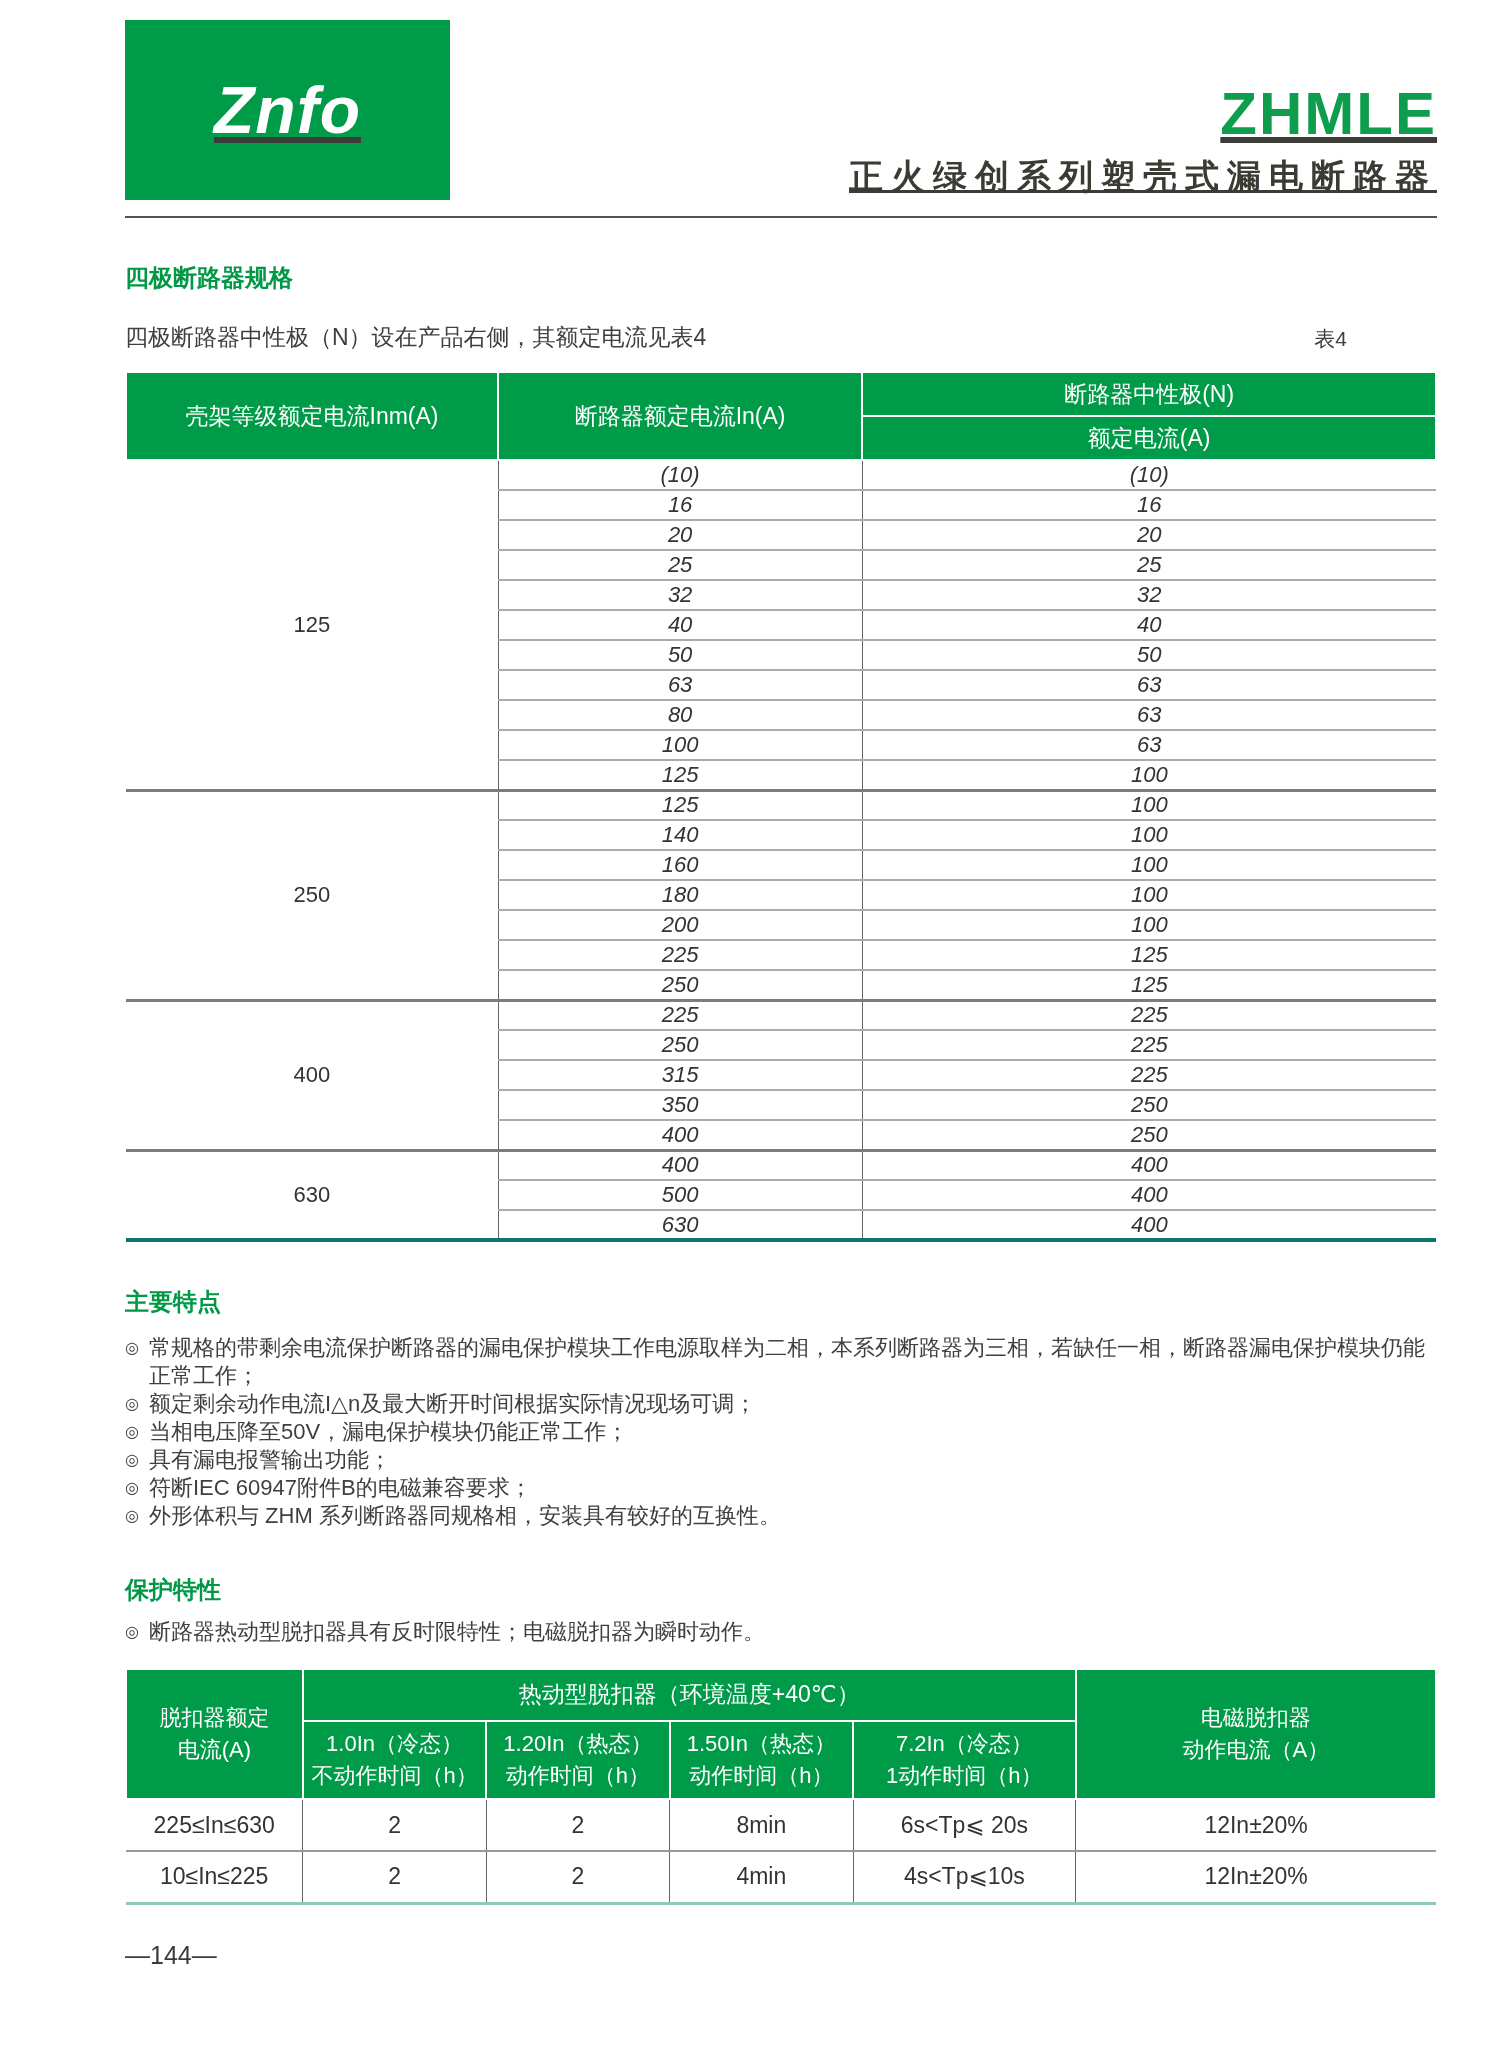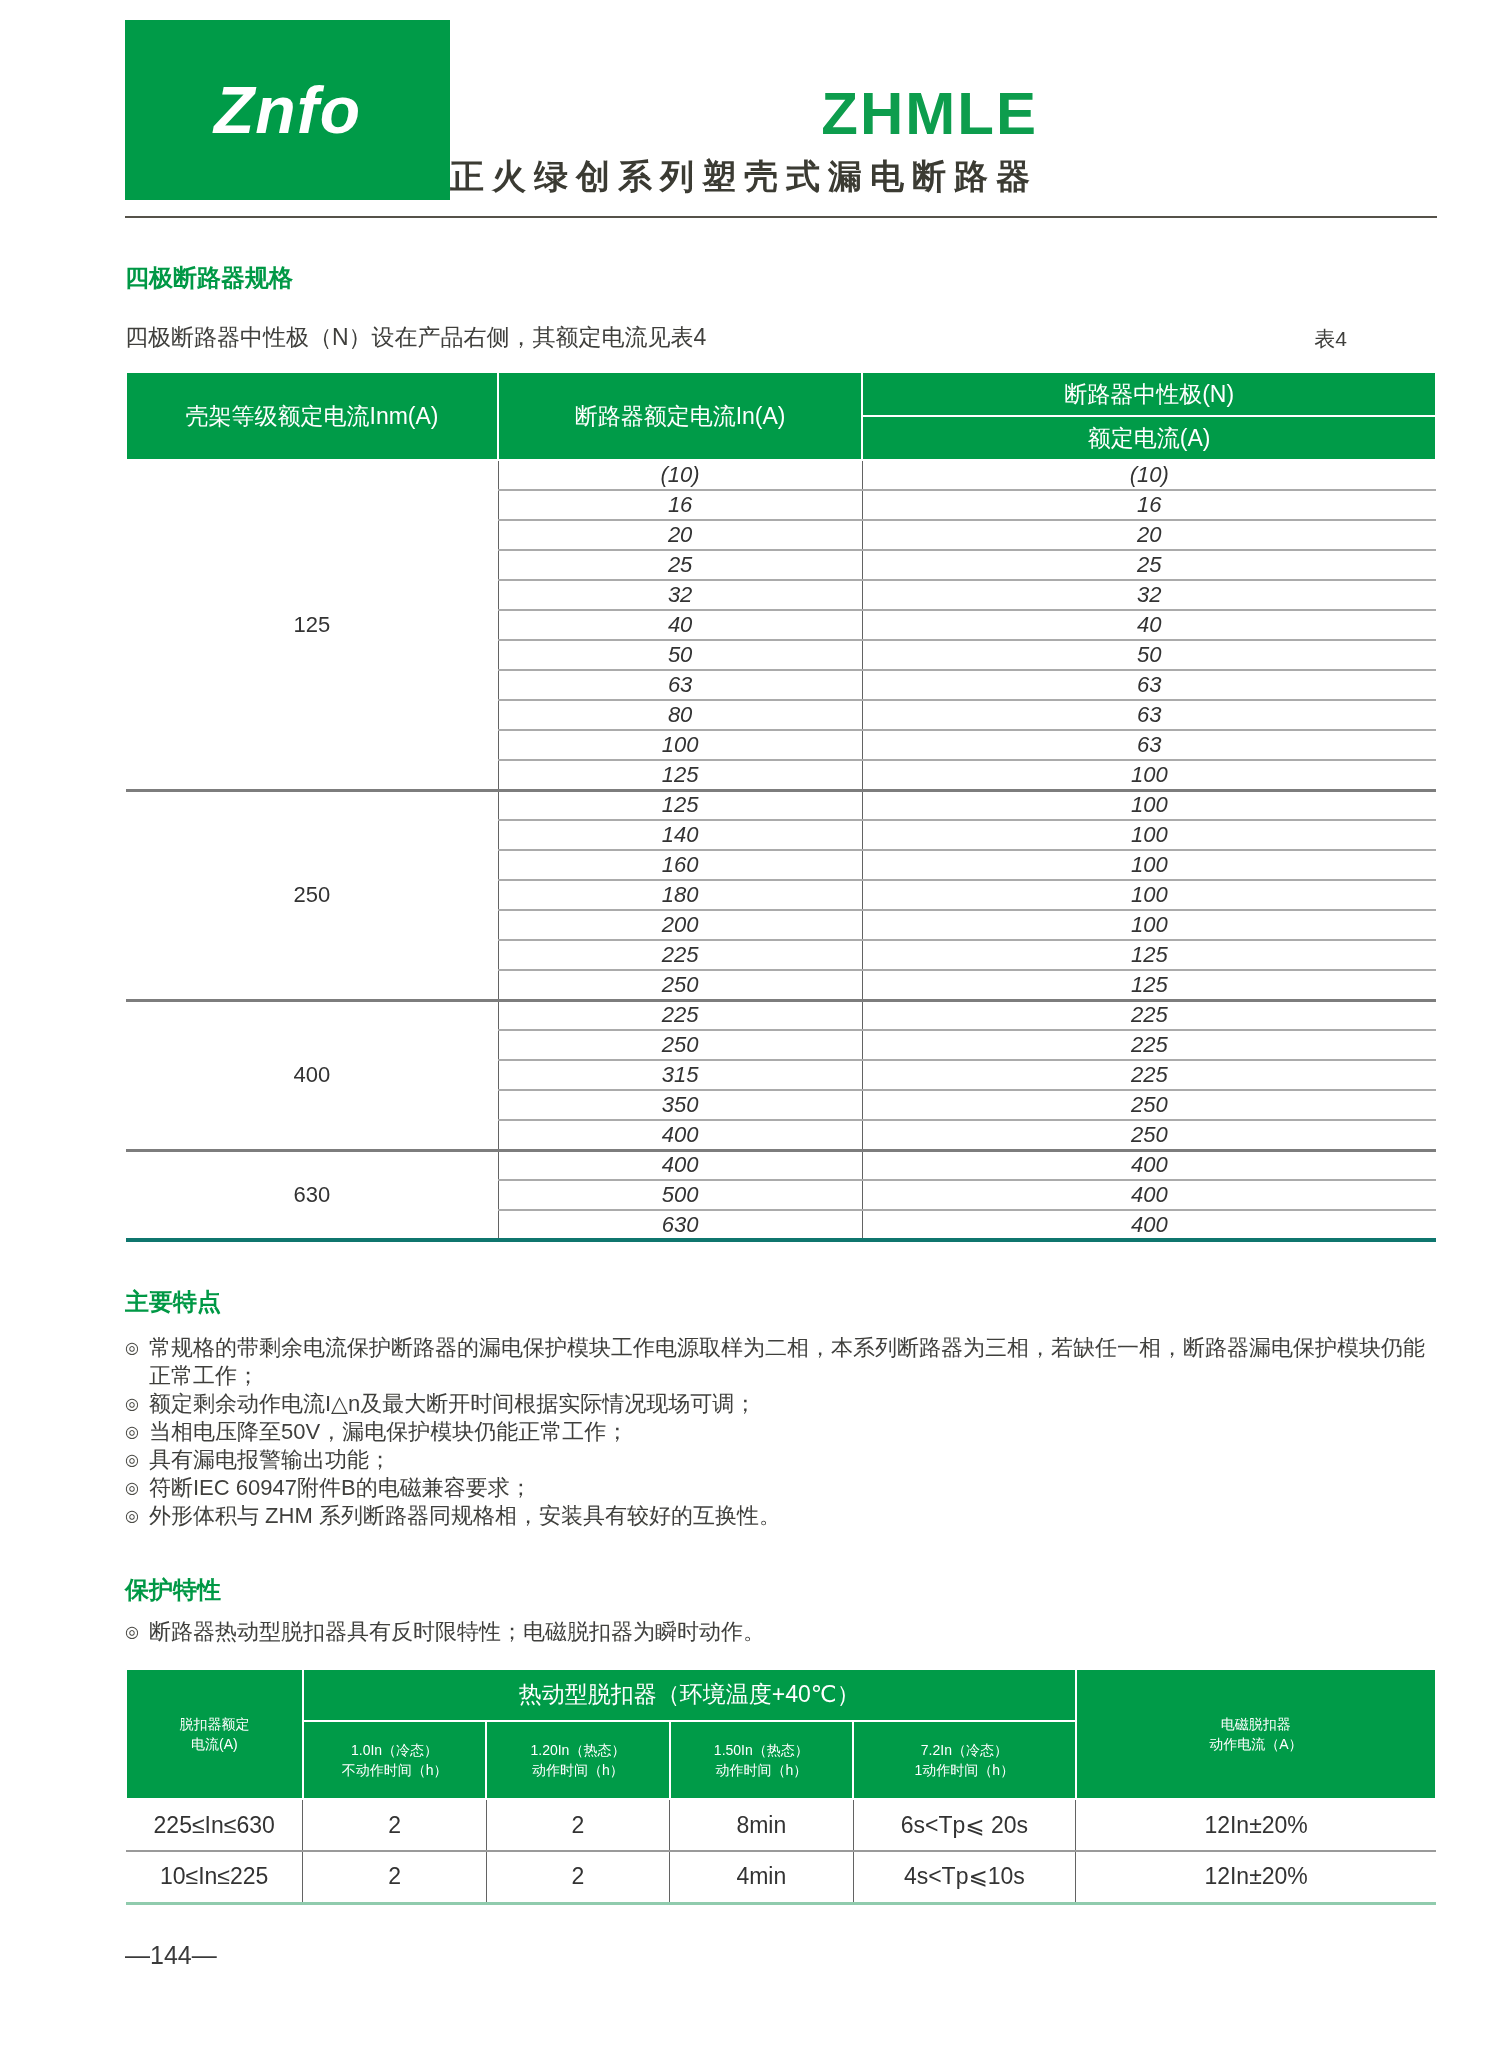--- a/index.html
+++ b/index.html
@@ -5,21 +5,21 @@
   * { box-sizing: border-box; }
   html,body { margin:0; padding:0; }
   body {
     width:1500px; height:2050px; background:#ffffff;
     font-family:"Liberation Sans","DejaVu Sans",sans-serif;
     color:#3c3c38; overflow:hidden;
   }
   .page { padding:20px 63px 0 125px; }
 
   
-  header { display:flex; align-items:stretch; height:180px; }
+  header { display:flex; justify-content:space-between; align-items:stretch; height:180px;text-decoration:underline; }
   .logo-block { width:325px; height:180px; background:#009B48; display:flex; align-items:center; justify-content:center; }
   .logo-text { color:#fff; font-size:66px; font-weight:bold; font-style:italic; letter-spacing:1px; }
   .header-right { align-self:flex-end; text-align:right; }
   .model { font-size:60px; font-weight:bold; color:#0d9d4d; line-height:1; letter-spacing:2px; }
   .subtitle { font-size:34px; font-weight:bold; color:#3b3b33; margin-top:10px; letter-spacing:8px; }
   .header-rule { height:2px; background:#55524a; margin-top:16px; }
 
   
   .sec-title { font-size:24px; font-weight:bold; color:#009845; margin:44px 0 0 0; }
   .intro-row { display:flex; justify-content:space-between; align-items:flex-end; margin-top:28px; font-size:23px; color:#3f3f3c; }
@@ -43,21 +43,21 @@
   .feature-item .bullet { position:absolute; left:0; top:0; font-size:16px; line-height:28px; color:#4a4a45; }
   .protect-item { margin-top:12px; }
   .note { font-size:22px; line-height:30px; margin-top:6px; color:#3f3f3c; }
   #sec-protection { }
 
   
   .t2 { margin-top:22px; border-bottom:3px solid #90cbad; }
   .t2 thead th { background:#009B48; color:#fff; font-weight:normal; font-size:23px; border:2px solid #ffffff; padding:6px 0; line-height:1.45; }
   .t2 thead tr.group-row { height:52px; }
   .t2 thead tr.sub-row { height:78px; }
-  .t2 thead th div { font-size:14px; }
+  .t2 thead th div { font-size:22px; }
   .t2 tbody tr { height:52px; }
   .t2 tbody td { text-align:center; font-size:23px; color:#333; }
   .t2 tbody td + td { border-left:1px solid #636363; }
   .t2 tbody tr + tr td { border-top:2px solid #9a9a9a; }
 
   
   .footer { text-align:left; font-size:25px; margin-top:36px; color:#3a3a3a; }
 </style>
 </head>
 <body>

